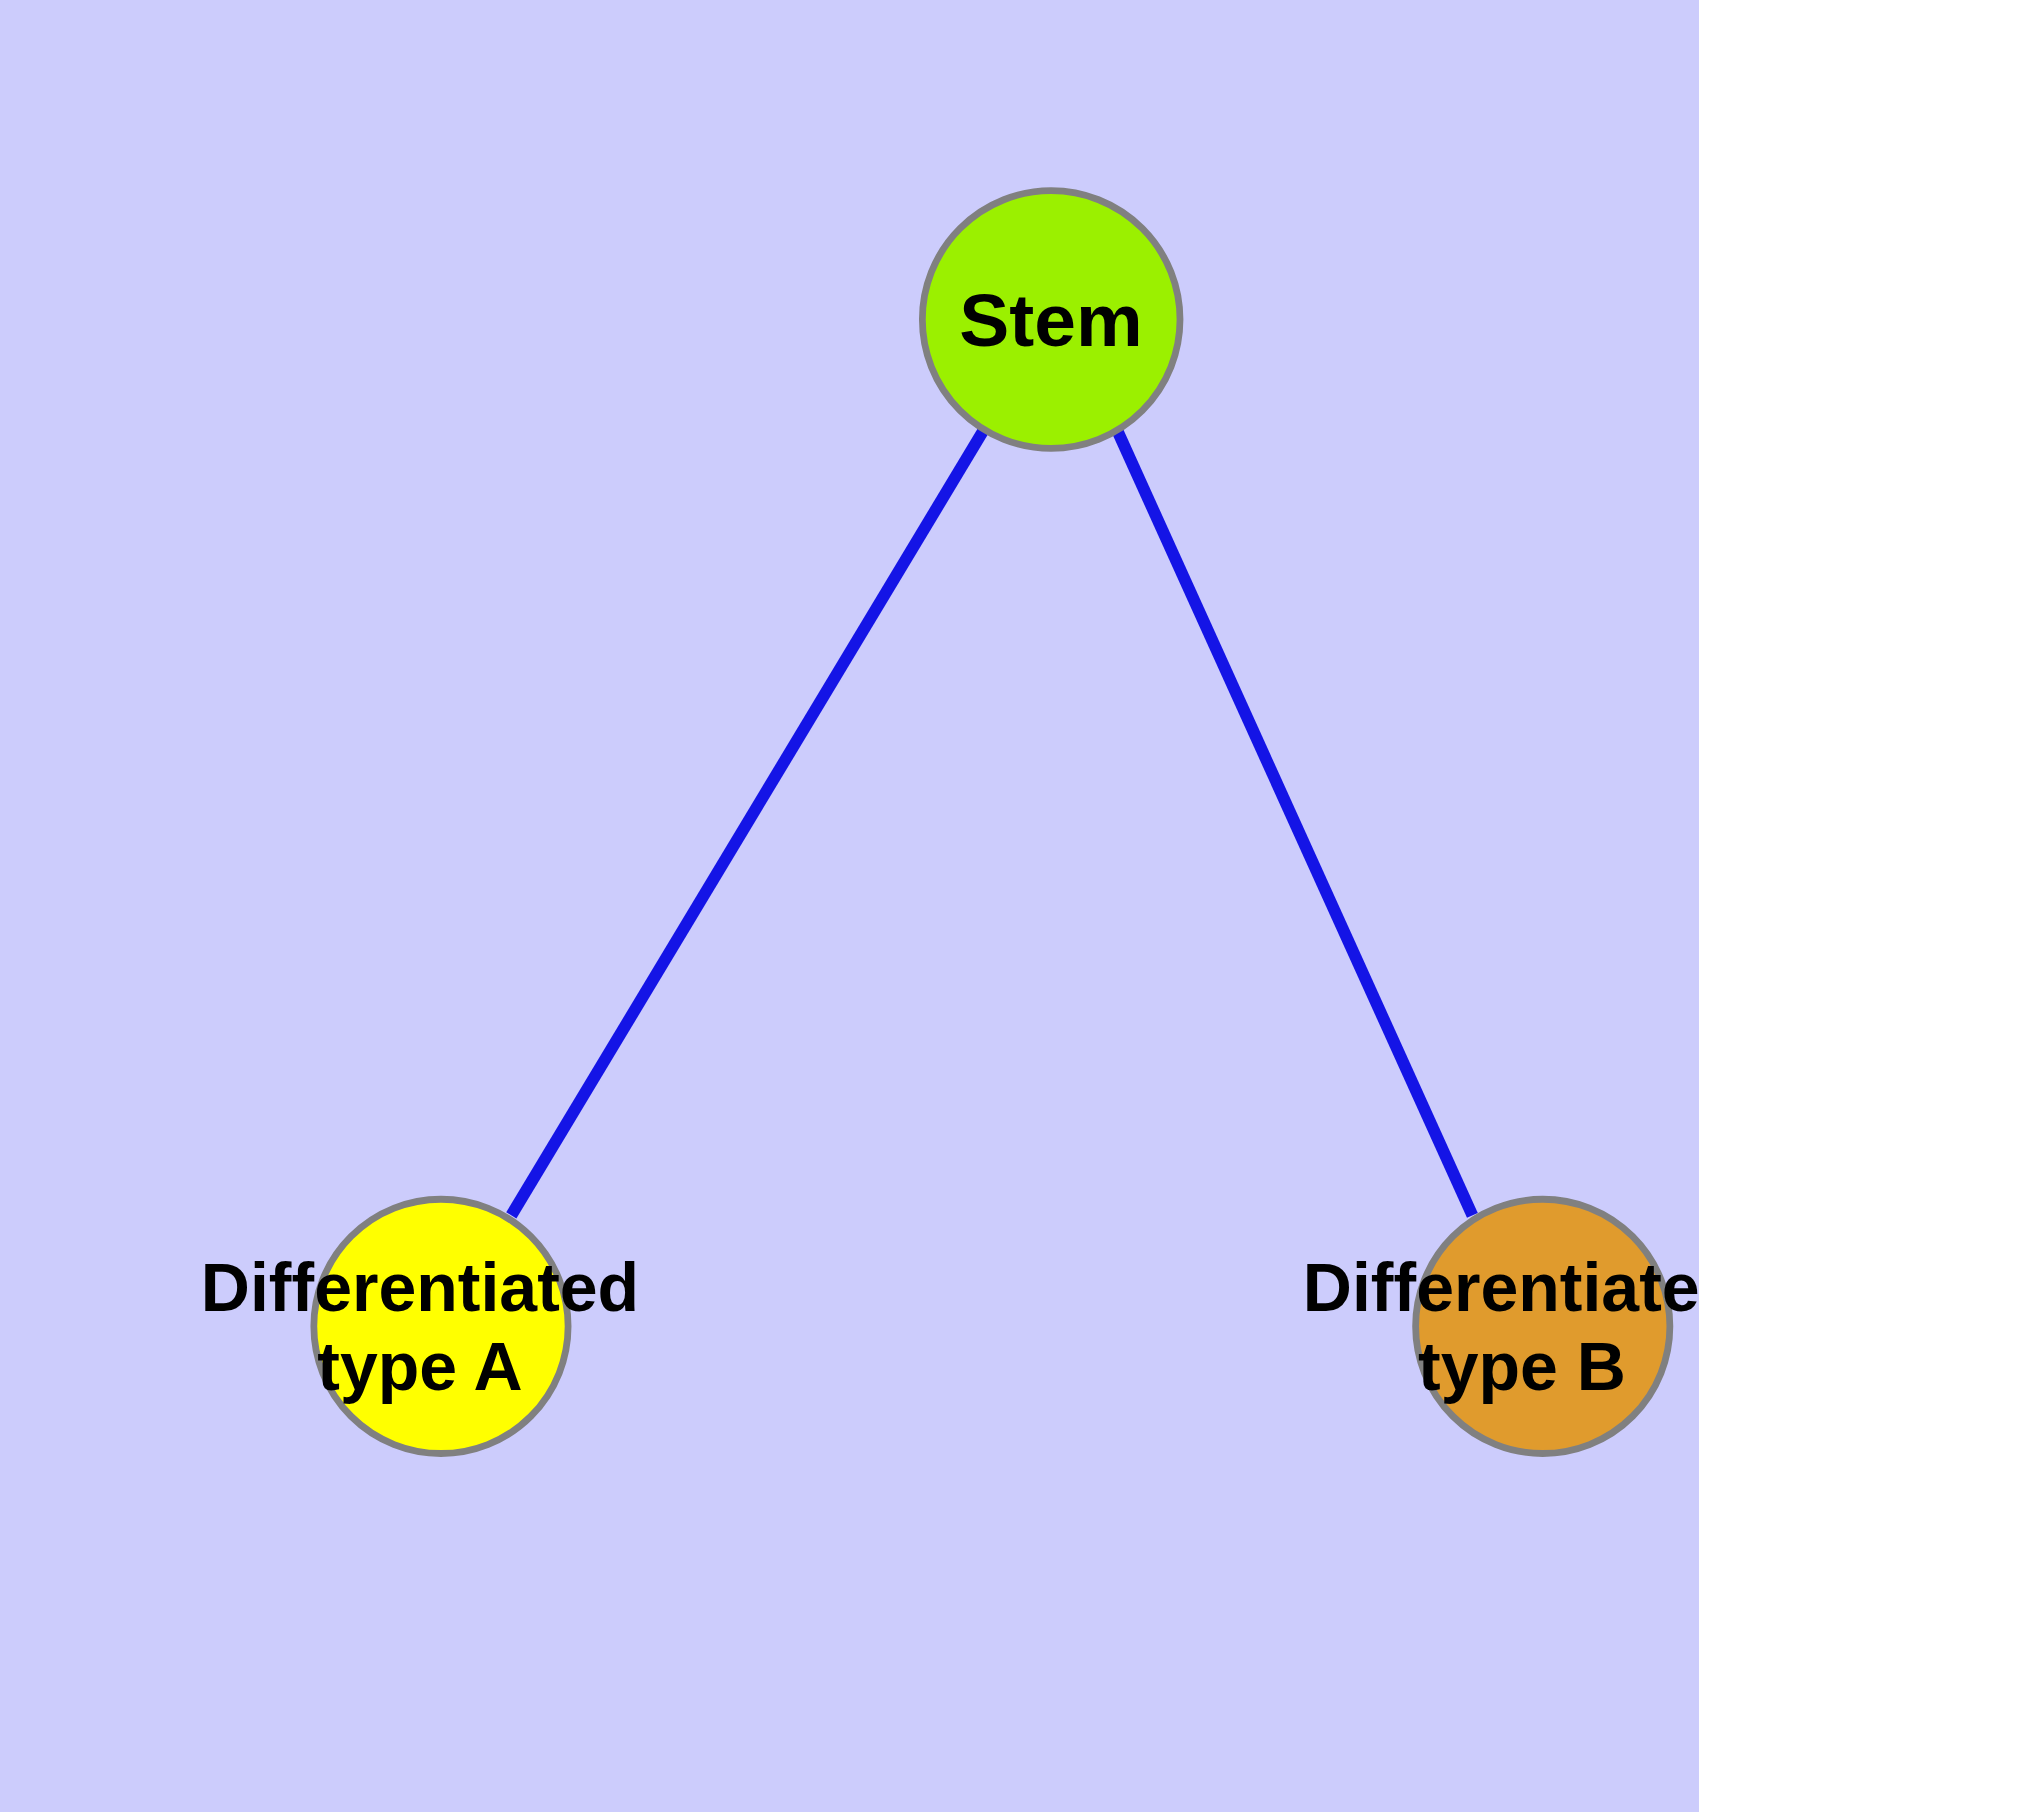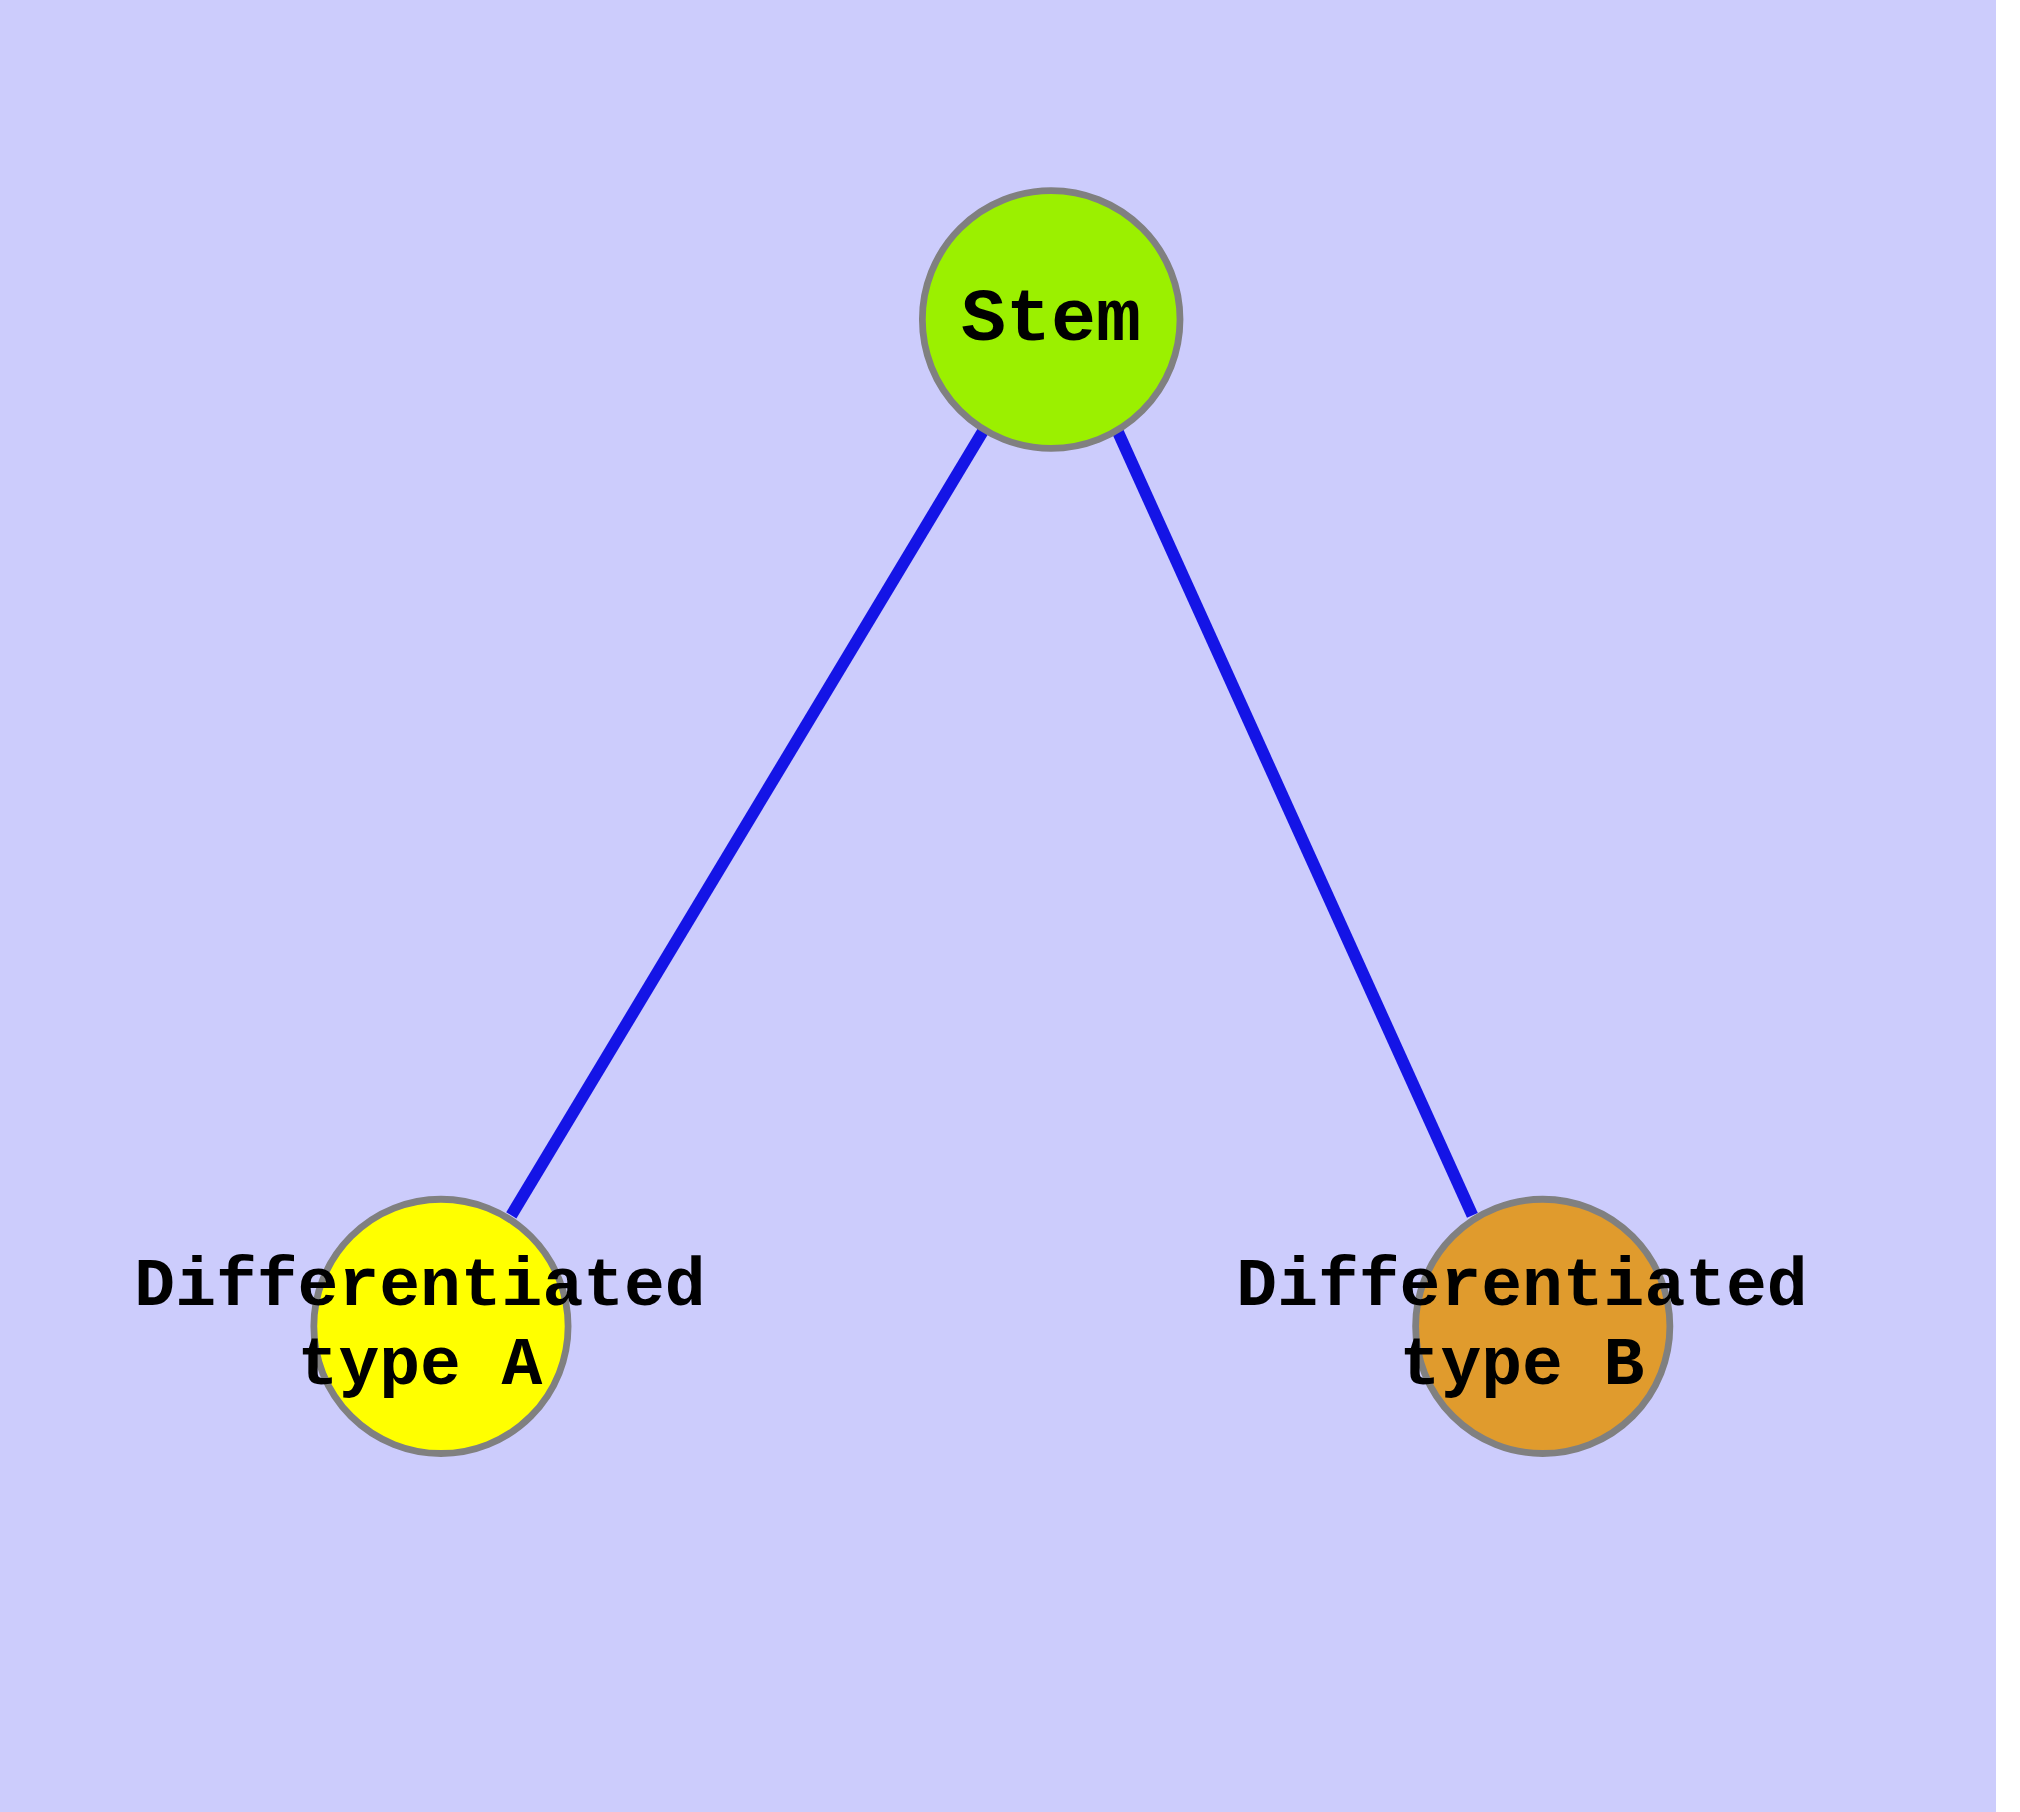--- a/index.html
+++ b/index.html
@@ -64,21 +64,21 @@
   #label-typeB {
     font-size: 68px;
     left: 1522px;
     top: 1327px;
     transform: translate(-50%, -50%);
   }
 </style>
 </head>
 <body>
 
-<div id="canvas" style="width: 1996px; height: 1812px; font-family: Liberation Mono, monospace;">
+<div id="canvas" style="width: 1699px; height: 1812px;">
 
   <div id="bg-rect" style="width: 2021px; height: 1812px; background: rgb(204, 204, 252);"></div>
 
   <svg id="graph-svg" viewBox="0 0 2384 2138" xmlns="http://www.w3.org/2000/svg" style="width: 2021px; height: 1812px;">
 
     <g>
       <line class="edge-line" x1="1160" y1="508" x2="603" y2="1434" stroke="#1414E6" stroke-width="14"></line>
       <line class="edge-line" x1="1318" y1="508" x2="1737" y2="1434" stroke="#1414E6" stroke-width="14"></line>
     </g>
 

